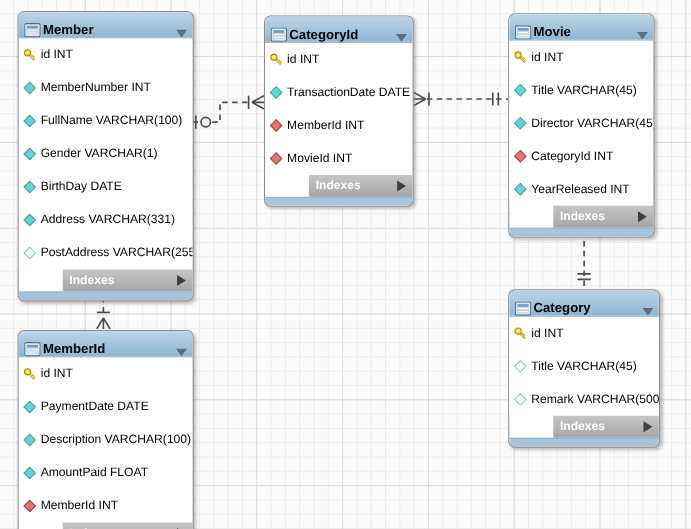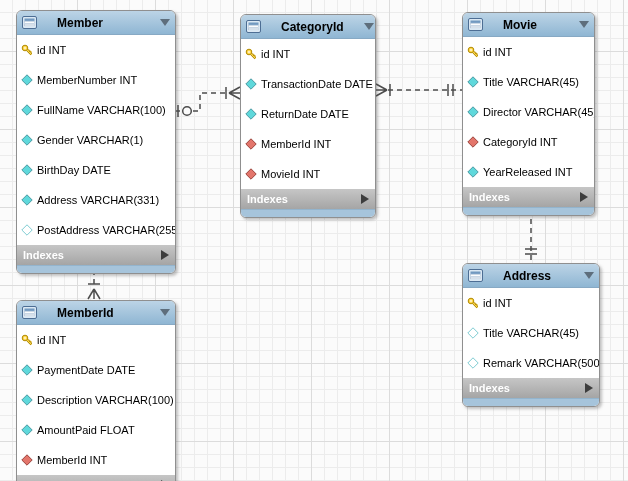--- a/index.html
+++ b/index.html
@@ -27,21 +27,21 @@
   .table-node {
     position:absolute; z-index:2;
     border:1px solid #8f8f8f;
     border-radius:6px;
     overflow:hidden;
     background:#ffffff;
     box-shadow: 2px 2px 3px rgba(80,80,80,0.35);
   }
   .tbl-header {
     height:23px;
-    display:flex; align-items:center; gap:20px;
+    display:flex; align-items:flex-end; gap:2px;
     padding:0 5px;
     background:linear-gradient(#bcd4e6, #8fb6d3);
     border-bottom:1px solid #87a9c4;
   }
   .tbl-icon { width:15px; height:13px; display:inline-block; line-height:0; }
   .tbl-title { font-size:12px; font-weight:bold; color:#000; white-space:nowrap; }
   .tbl-collapse {
     margin-left:auto;
     width:0; height:0;
     border-left:5px solid transparent;
@@ -54,21 +54,21 @@
     display:flex; align-items:center; gap:4px;
     padding:4px 4px;
     font-size:11px; color:#000; white-space:nowrap;
   }
   .row-icon { width:12px; height:12px; display:inline-block; line-height:0; flex:0 0 12px; }
   .tbl-indexes {
     height:20px;
     display:flex; align-items:center;
     padding:0 6px;
     background:linear-gradient(#c6c6c6, #a5a5a5);
-    color:#fff; font-size:11px; font-weight:bold;
+    color:#fff; font-size:11px; font-weight:bold;margin-left:40px;
   }
   .idx-arrow {
     margin-left:auto;
     width:0; height:0;
     border-top:5px solid transparent;
     border-bottom:5px solid transparent;
     border-left:8px solid #3d3d3d;
   }
   .tbl-strip { height:7px; background:#a6c4db; border-top:1px solid #93b4cd; }
 </style>
@@ -196,26 +196,20 @@
           <span class="row-label">id INT</span>
         </div>
         <div class="tbl-row">
           <span class="row-icon"><svg width="12" height="12" viewBox="0 0 12 12">
               <polygon points="6,0.8 11.2,6 6,11.2 0.8,6" fill="#5fd8db" stroke="#4d9aa3" stroke-width="1"></polygon>
             </svg></span>
           <span class="row-label">TransactionDate DATE</span>
         </div>
         <div class="tbl-row">
           <span class="row-icon"><svg width="12" height="12" viewBox="0 0 12 12">
-              <polygon points="6,0.8 11.2,6 6,11.2 0.8,6" fill="#5fd8db" stroke="#4d9aa3" stroke-width="1"></polygon>
-            </svg></span>
-          <span class="row-label">ReturnDate DATE</span>
-        </div>
-        <div class="tbl-row">
-          <span class="row-icon"><svg width="12" height="12" viewBox="0 0 12 12">
               <polygon points="6,0.8 11.2,6 6,11.2 0.8,6" fill="#e3756b" stroke="#9c453e" stroke-width="1"></polygon>
             </svg></span>
           <span class="row-label">MemberId INT</span>
         </div>
         <div class="tbl-row">
           <span class="row-icon"><svg width="12" height="12" viewBox="0 0 12 12">
               <polygon points="6,0.8 11.2,6 6,11.2 0.8,6" fill="#e3756b" stroke="#9c453e" stroke-width="1"></polygon>
             </svg></span>
           <span class="row-label">MovieId INT</span>
         </div>
@@ -331,21 +325,21 @@
       <div class="tbl-strip"></div>
     </div>
     <div class="table-node" style="left: 462px; top: 263px; width: 136px;">
       <div class="tbl-header">
         <span class="tbl-icon"><svg width="15" height="13" viewBox="0 0 15 13">
             <rect x="0.5" y="0.5" width="14" height="12" rx="1.5" fill="#dbe8f3" stroke="#4d6e94"></rect>
             <rect x="2.5" y="2.5" width="10" height="2.4" fill="#7299c0"></rect>
             <rect x="2.5" y="5.6" width="10" height="1.6" fill="#ffffff" stroke="#aebfd2" stroke-width="0.5"></rect>
             <rect x="2.5" y="8.2" width="10" height="1.6" fill="#ffffff" stroke="#aebfd2" stroke-width="0.5"></rect>
           </svg></span>
-        <span class="tbl-title">Address</span>
+        <span class="tbl-title">Category</span>
         <span class="tbl-collapse"></span>
       </div>
       <div class="tbl-body">
         <div class="tbl-row">
           <span class="row-icon"><svg width="12" height="12" viewBox="0 0 12 12">
               <path d="M6 6 L10.4 10.4 M8.8 8.8 L10.2 7.4 M7.2 7.2 L8.4 6" stroke="#b28a00" stroke-width="2.2" fill="none"></path>
               <path d="M6 6 L10.4 10.4 M8.8 8.8 L10.2 7.4 M7.2 7.2 L8.4 6" stroke="#ffd84d" stroke-width="1" fill="none"></path>
               <circle cx="4" cy="4" r="2.8" fill="#ffd84d" stroke="#b28a00"></circle>
               <circle cx="4" cy="4" r="1" fill="#fff6d6"></circle>
             </svg></span>

